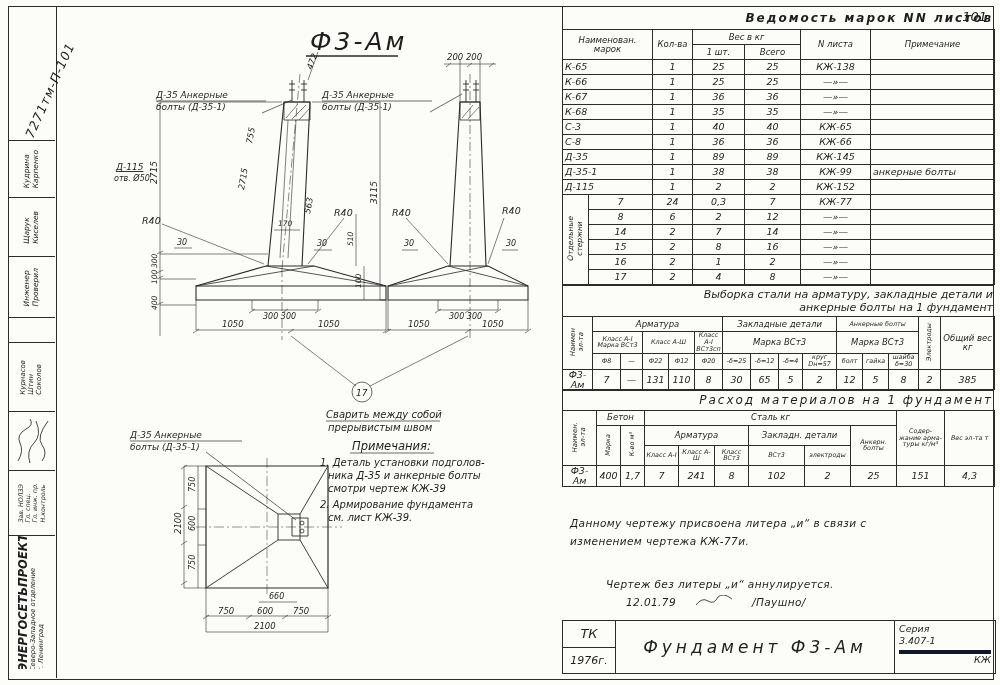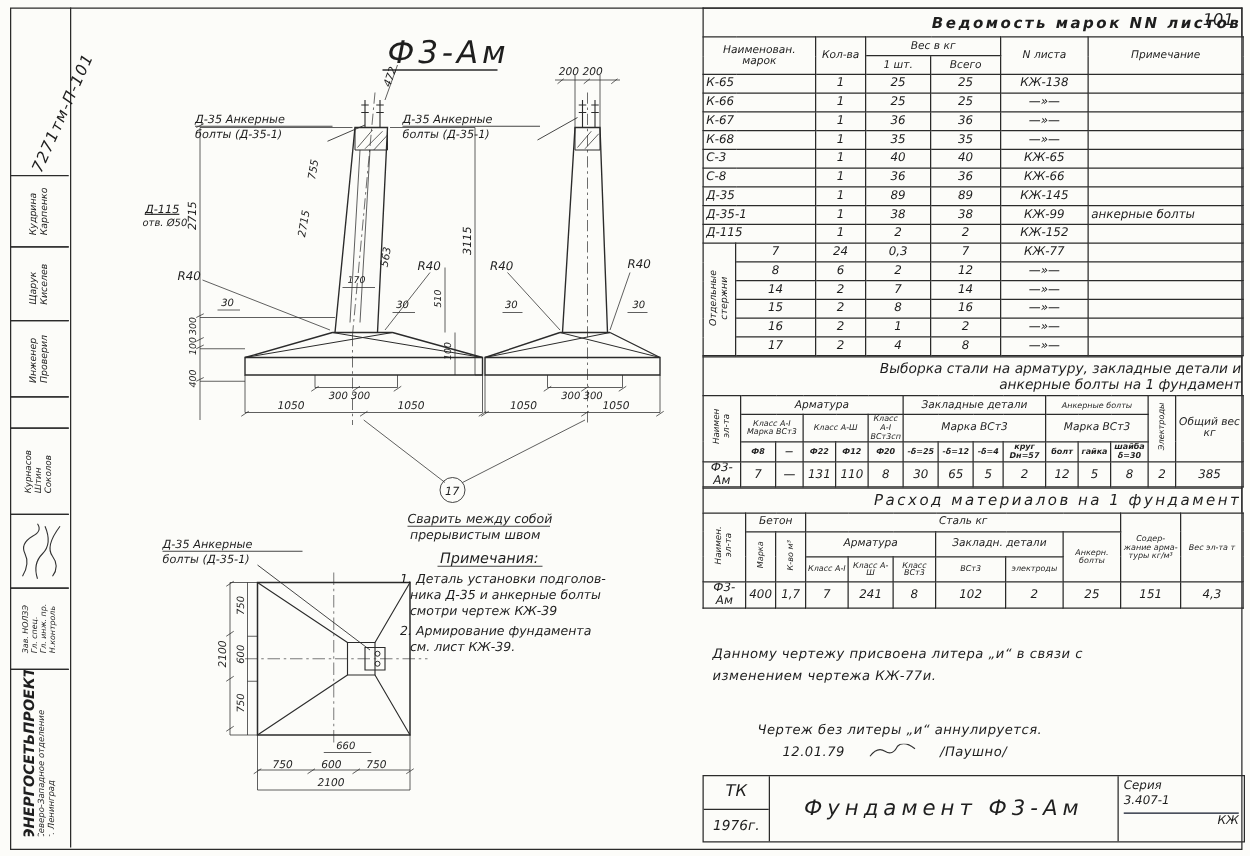--- a/index.html
+++ b/index.html
@@ -399,21 +399,21 @@
         <td rowspan="3"><span class="vt" style="font-size:6.5px;">Электроды</span></td>
         <td rowspan="3" class="hd"><span>Общий</span> <span>вес</span> <span>кг</span></td>
       </tr>
       <tr style="height:18px;">
         <td colspan="2" class="xs">Класс А-I Марка ВСт3</td>
         <td colspan="2" class="xs">Класс А-Ш</td>
         <td class="xs">Класс А-I ВСт3сп</td>
         <td colspan="4" class="hd">Марка ВСт3</td>
         <td colspan="3" class="hd">Марка ВСт3</td>
       </tr>
-      <tr style="height:16px;font-weight:bold;">
+      <tr style="height:16px;">
         <td class="xs">Ф8</td>
             <td class="xs">—</td>
             <td class="xs">Ф22</td>
             <td class="xs">Ф12</td>
             <td class="xs">Ф20</td>
             <td class="xs">-δ=25</td>
             <td class="xs">-δ=12</td>
             <td class="xs">-δ=4</td>
             <td class="xs">круг Dн=57</td>
             <td class="xs">болт</td>
@@ -510,17 +510,17 @@
 
     <div class="tblock">
       <div class="tbl-left">
         <div>ТК</div>
         <div>1976г.</div>
       </div>
       <div class="tbl-mid">Фундамент  Ф3-Ам</div>
       <div class="tbl-right">
         <div>Серия</div>
         <div>3.407-1</div>
-        <div style="text-align:right;border-top:1px solid #0f172a;margin-top:2px;">КЖ</div>
+        <div style="text-align:right;border-top:4px solid #0f172a;margin-top:2px;">КЖ</div>
       </div>
     </div>
   </div>
 </div>
 
 </body></html>

